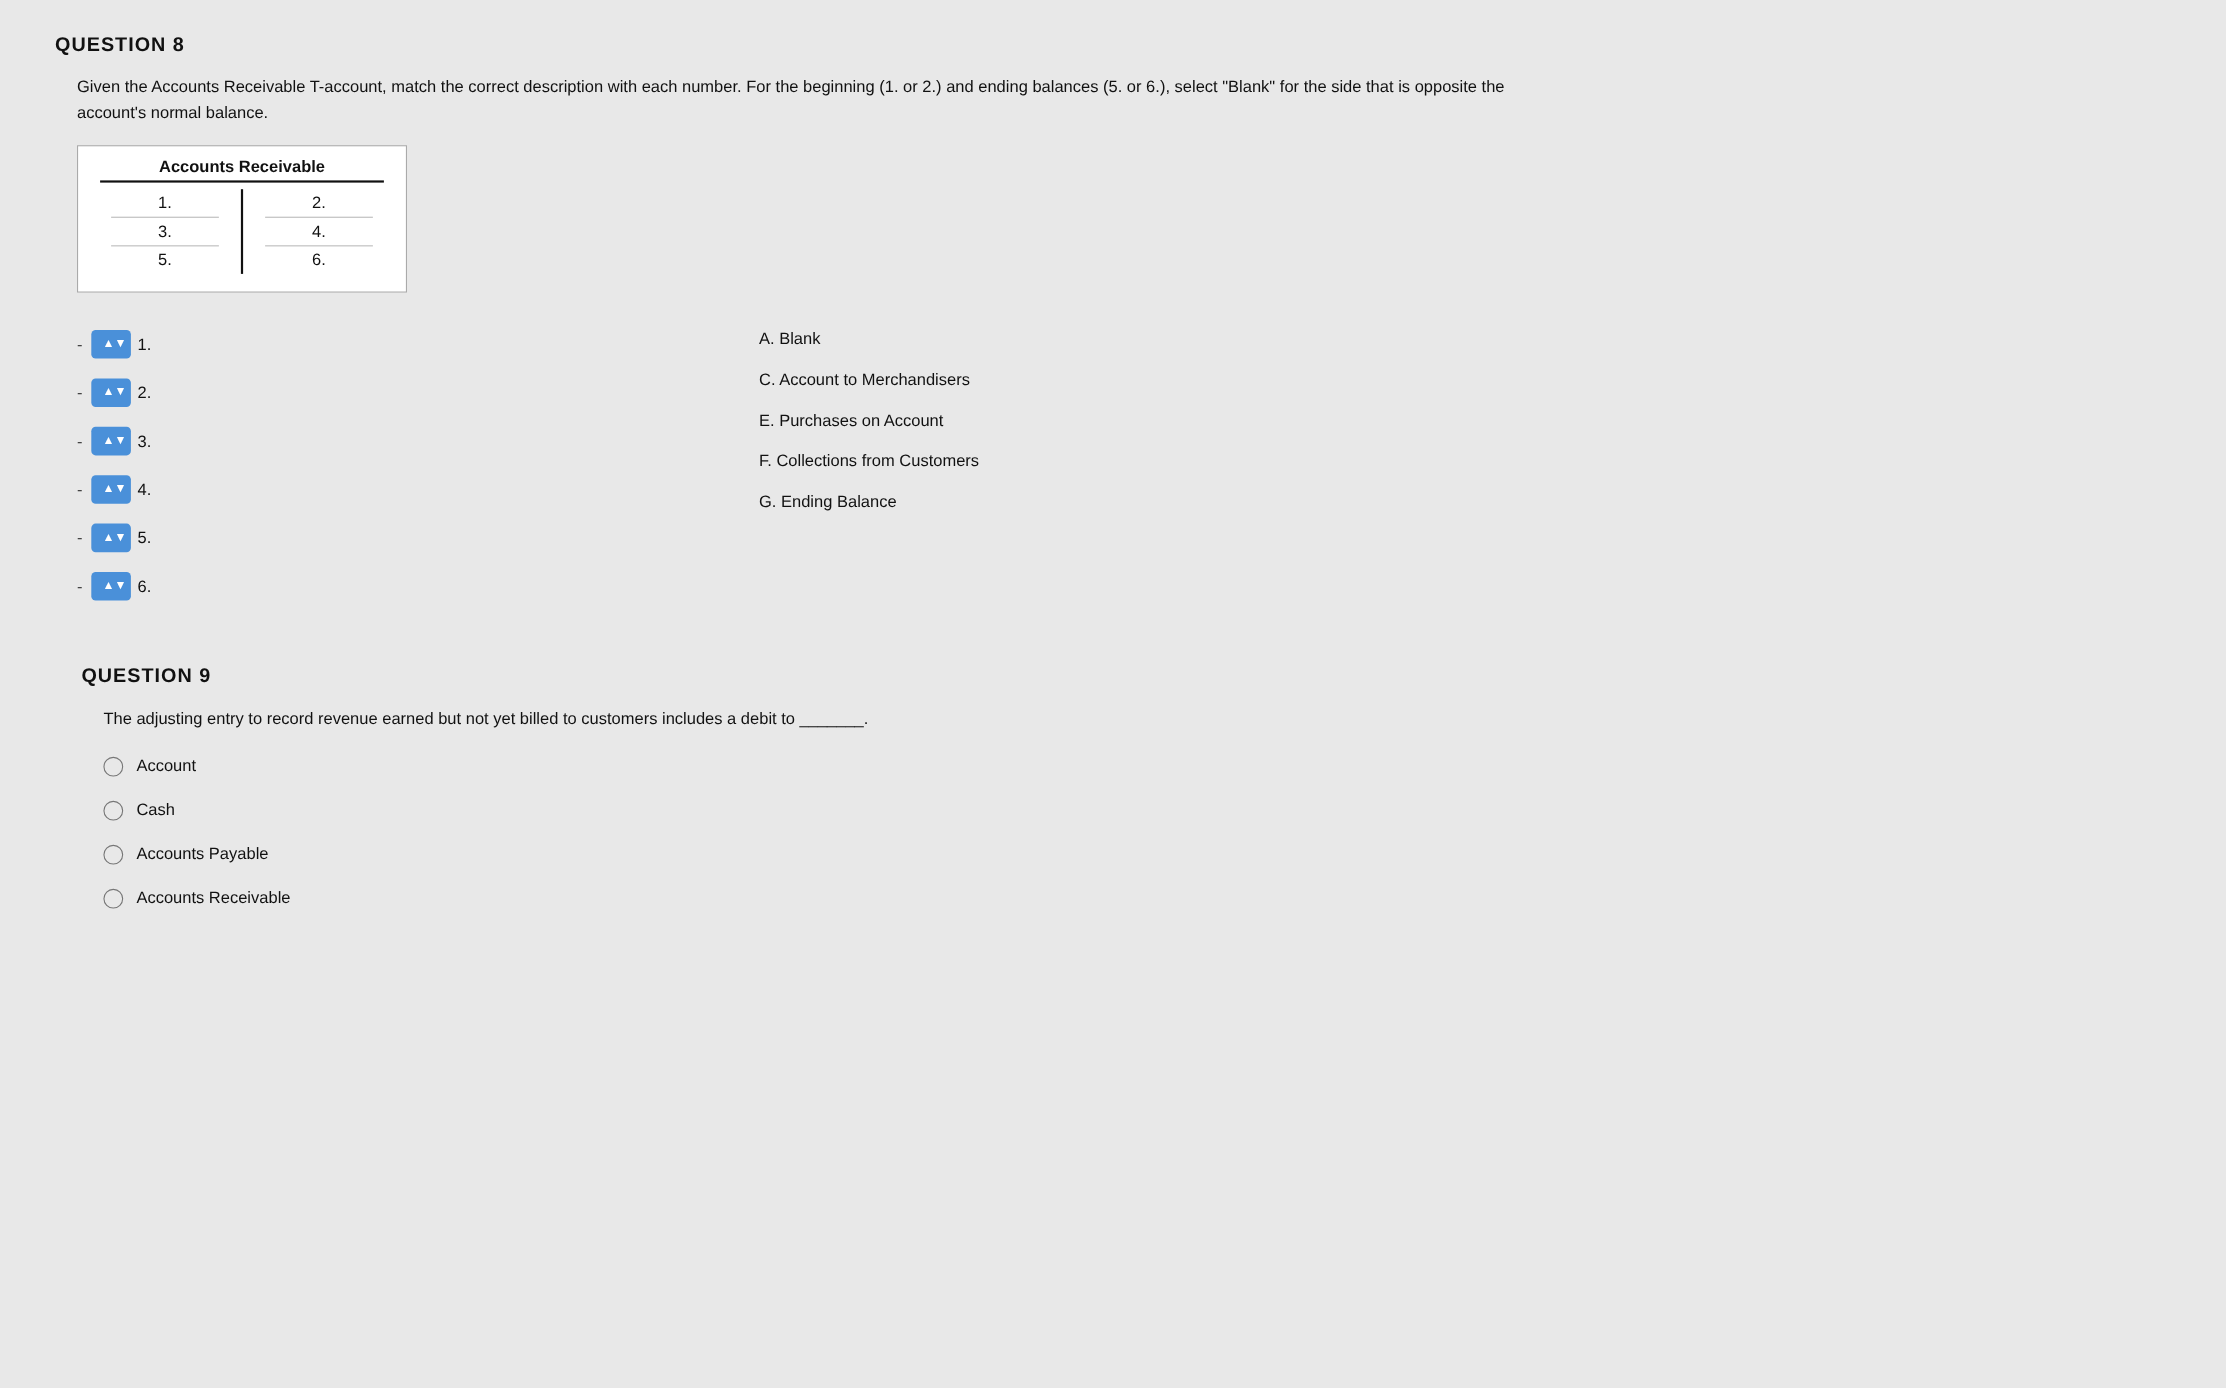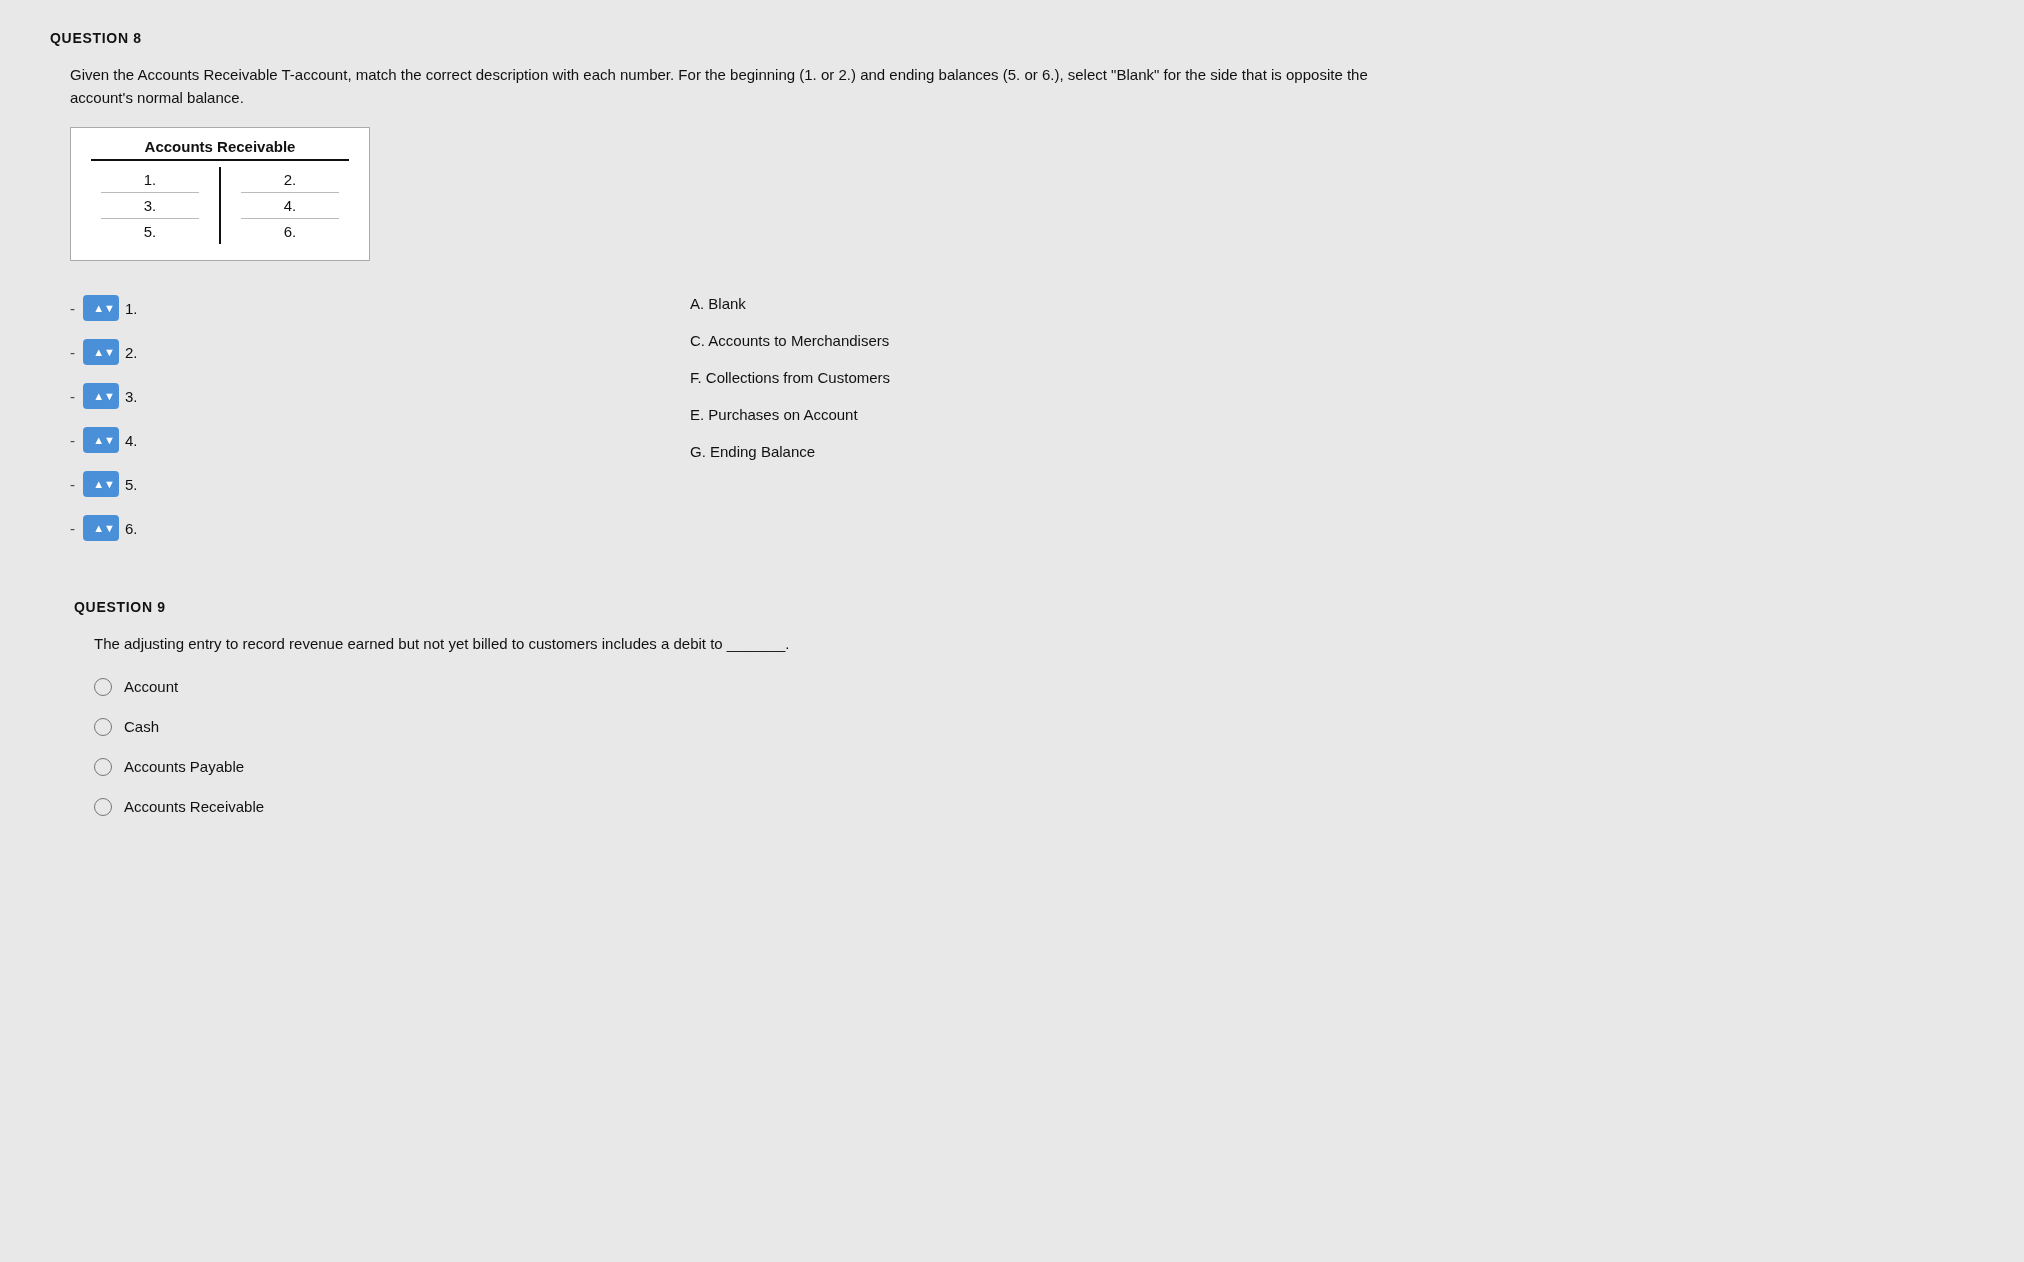--- a/index.html
+++ b/index.html
@@ -8,21 +8,21 @@
       font-family: -apple-system, BlinkMacSystemFont, "Helvetica Neue", Arial, sans-serif;
       font-size: 15px;
       color: #111;
       padding: 0;
     }
     .page {
       max-width: 2024px;
       padding: 30px 50px;
     }
     .question-header {
-      font-size: 14px;
+      font-size: 18px;
       font-weight: 700;
       letter-spacing: 0.05em;
       text-transform: uppercase;
       margin-bottom: 18px;
     }
     .question-body {
       padding-left: 20px;
       margin-bottom: 40px;
     }
     .question-text {
@@ -248,23 +248,23 @@
               </select>
               <span class="match-select-arrow">▲▼</span>
             </div>
             <span class="match-number">6.</span>
           </div>
 
         </div>
 
         <div class="matching-right">
           <div class="answer-option">A. Blank</div>
-          <div class="answer-option">C. Accounts to Merchandisers</div>
+          <div class="answer-option">C. Account to Merchandisers</div>
+          <div class="answer-option">E. Purchases on Account</div>
           <div class="answer-option">F. Collections from Customers</div>
-          <div class="answer-option">E. Purchases on Account</div>
           <div class="answer-option">G. Ending Balance</div>
         </div>
       </div>
     </div>
   </div>
 
   <div class="question-section" style="margin-top: 40px; margin-left: 24px;">
     <div class="question-header">QUESTION 9</div>
 
     <div class="question-body">

